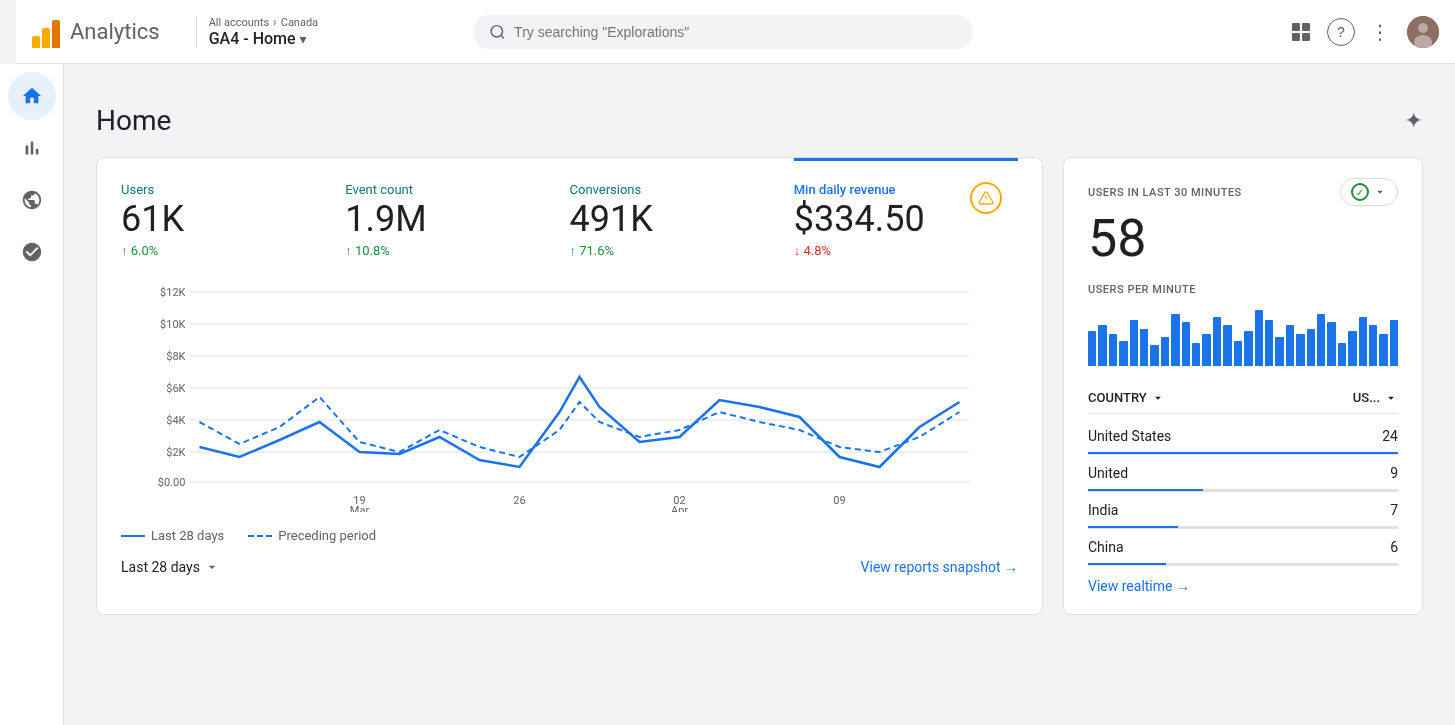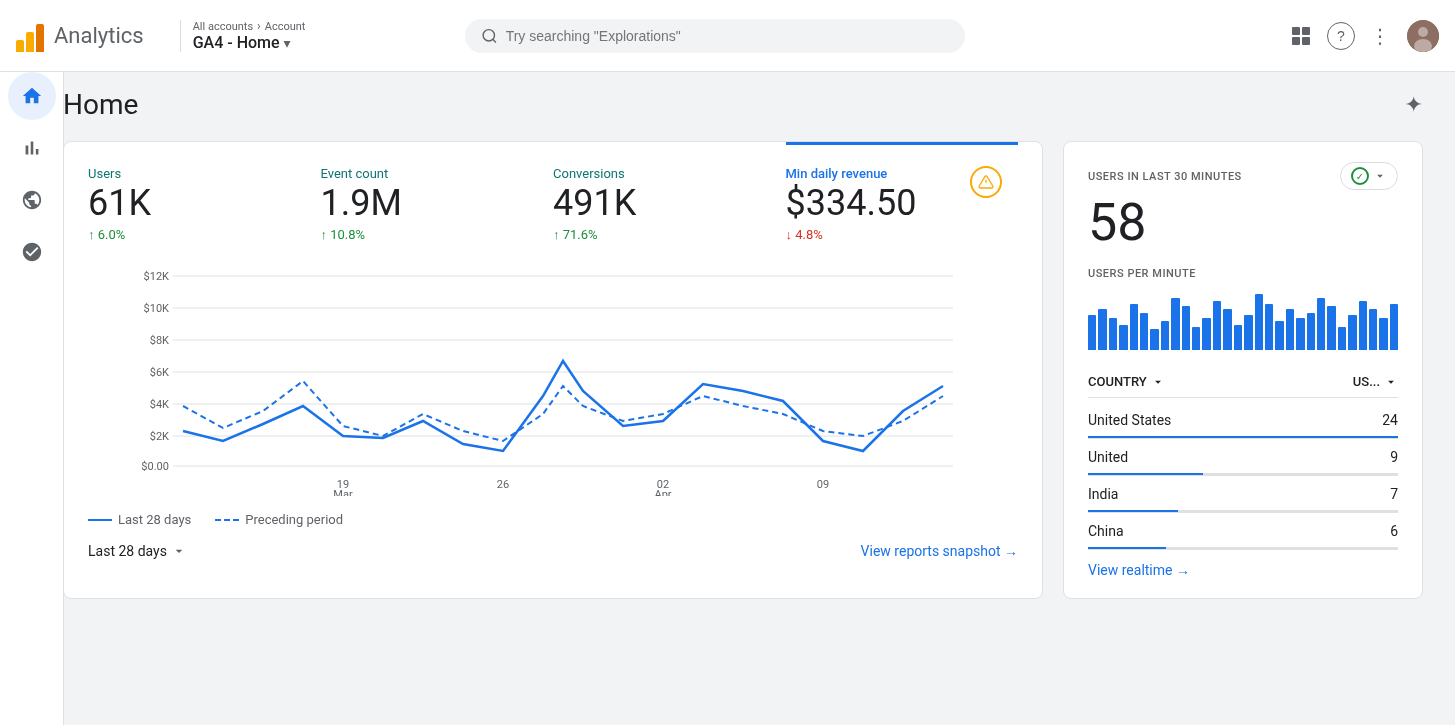--- a/index.html
+++ b/index.html
@@ -3,25 +3,25 @@
   <meta charset="utf-8">
   <style>
     * { box-sizing: border-box; margin: 0; padding: 0; }
     body { font-family: 'Google Sans', Roboto, Arial, sans-serif; background: #f1f3f4; color: #202124; }
 
     
     .header {
       display: flex;
       align-items: center;
       background: #fff;
-      height: 72px;
+      height: 64px;
       padding: 0 16px;
       border-bottom: 1px solid #e0e0e0;
       position: fixed;
-      top: 0; left: 0; right: 0;
+      top: 0; left: 16px; right: 0;
       z-index: 100;
     }
     .header-logo {
       display: flex;
       align-items: center;
       gap: 10px;
       margin-right: 16px;
     }
     .logo-bars {
       display: flex;
@@ -152,22 +152,22 @@
       font-size: 20px;
     }
     .sidebar-item.active {
       background: #e8f0fe;
       color: #1a73e8;
     }
 
     
     .main {
       margin-top: 64px;
-      margin-left: 31px;
-      padding: 24px 32px;
+      margin-left: 64px;
+      padding: 40px 32px;
       min-height: calc(100vh - 64px);
     }
     .page-header {
       display: flex;
       justify-content: space-between;
       align-items: center;
       margin-bottom: 20px;
     }
     .page-title {
       font-size: 28px;
@@ -429,21 +429,21 @@
       <div class="logo-bar logo-bar-2"></div>
       <div class="logo-bar logo-bar-3"></div>
     </div>
     <span class="header-title">Analytics</span>
   </div>
   <div class="header-divider"></div>
   <div class="account-info">
     <div class="breadcrumb">
       <span>All accounts</span>
       <span class="chevron">›</span>
-      <span>Account</span>
+      <span>Canada</span>
     </div>
     <div class="account-name">
       <span>GA4 - Home</span>
       <span class="dropdown-arrow">▾</span>
     </div>
   </div>
   <div class="search-bar">
     <div class="search-input-wrapper">
       <svg width="18" height="18" viewBox="0 0 24 24" fill="none" stroke="#5f6368" stroke-width="2">
         <circle cx="11" cy="11" r="8"></circle>

